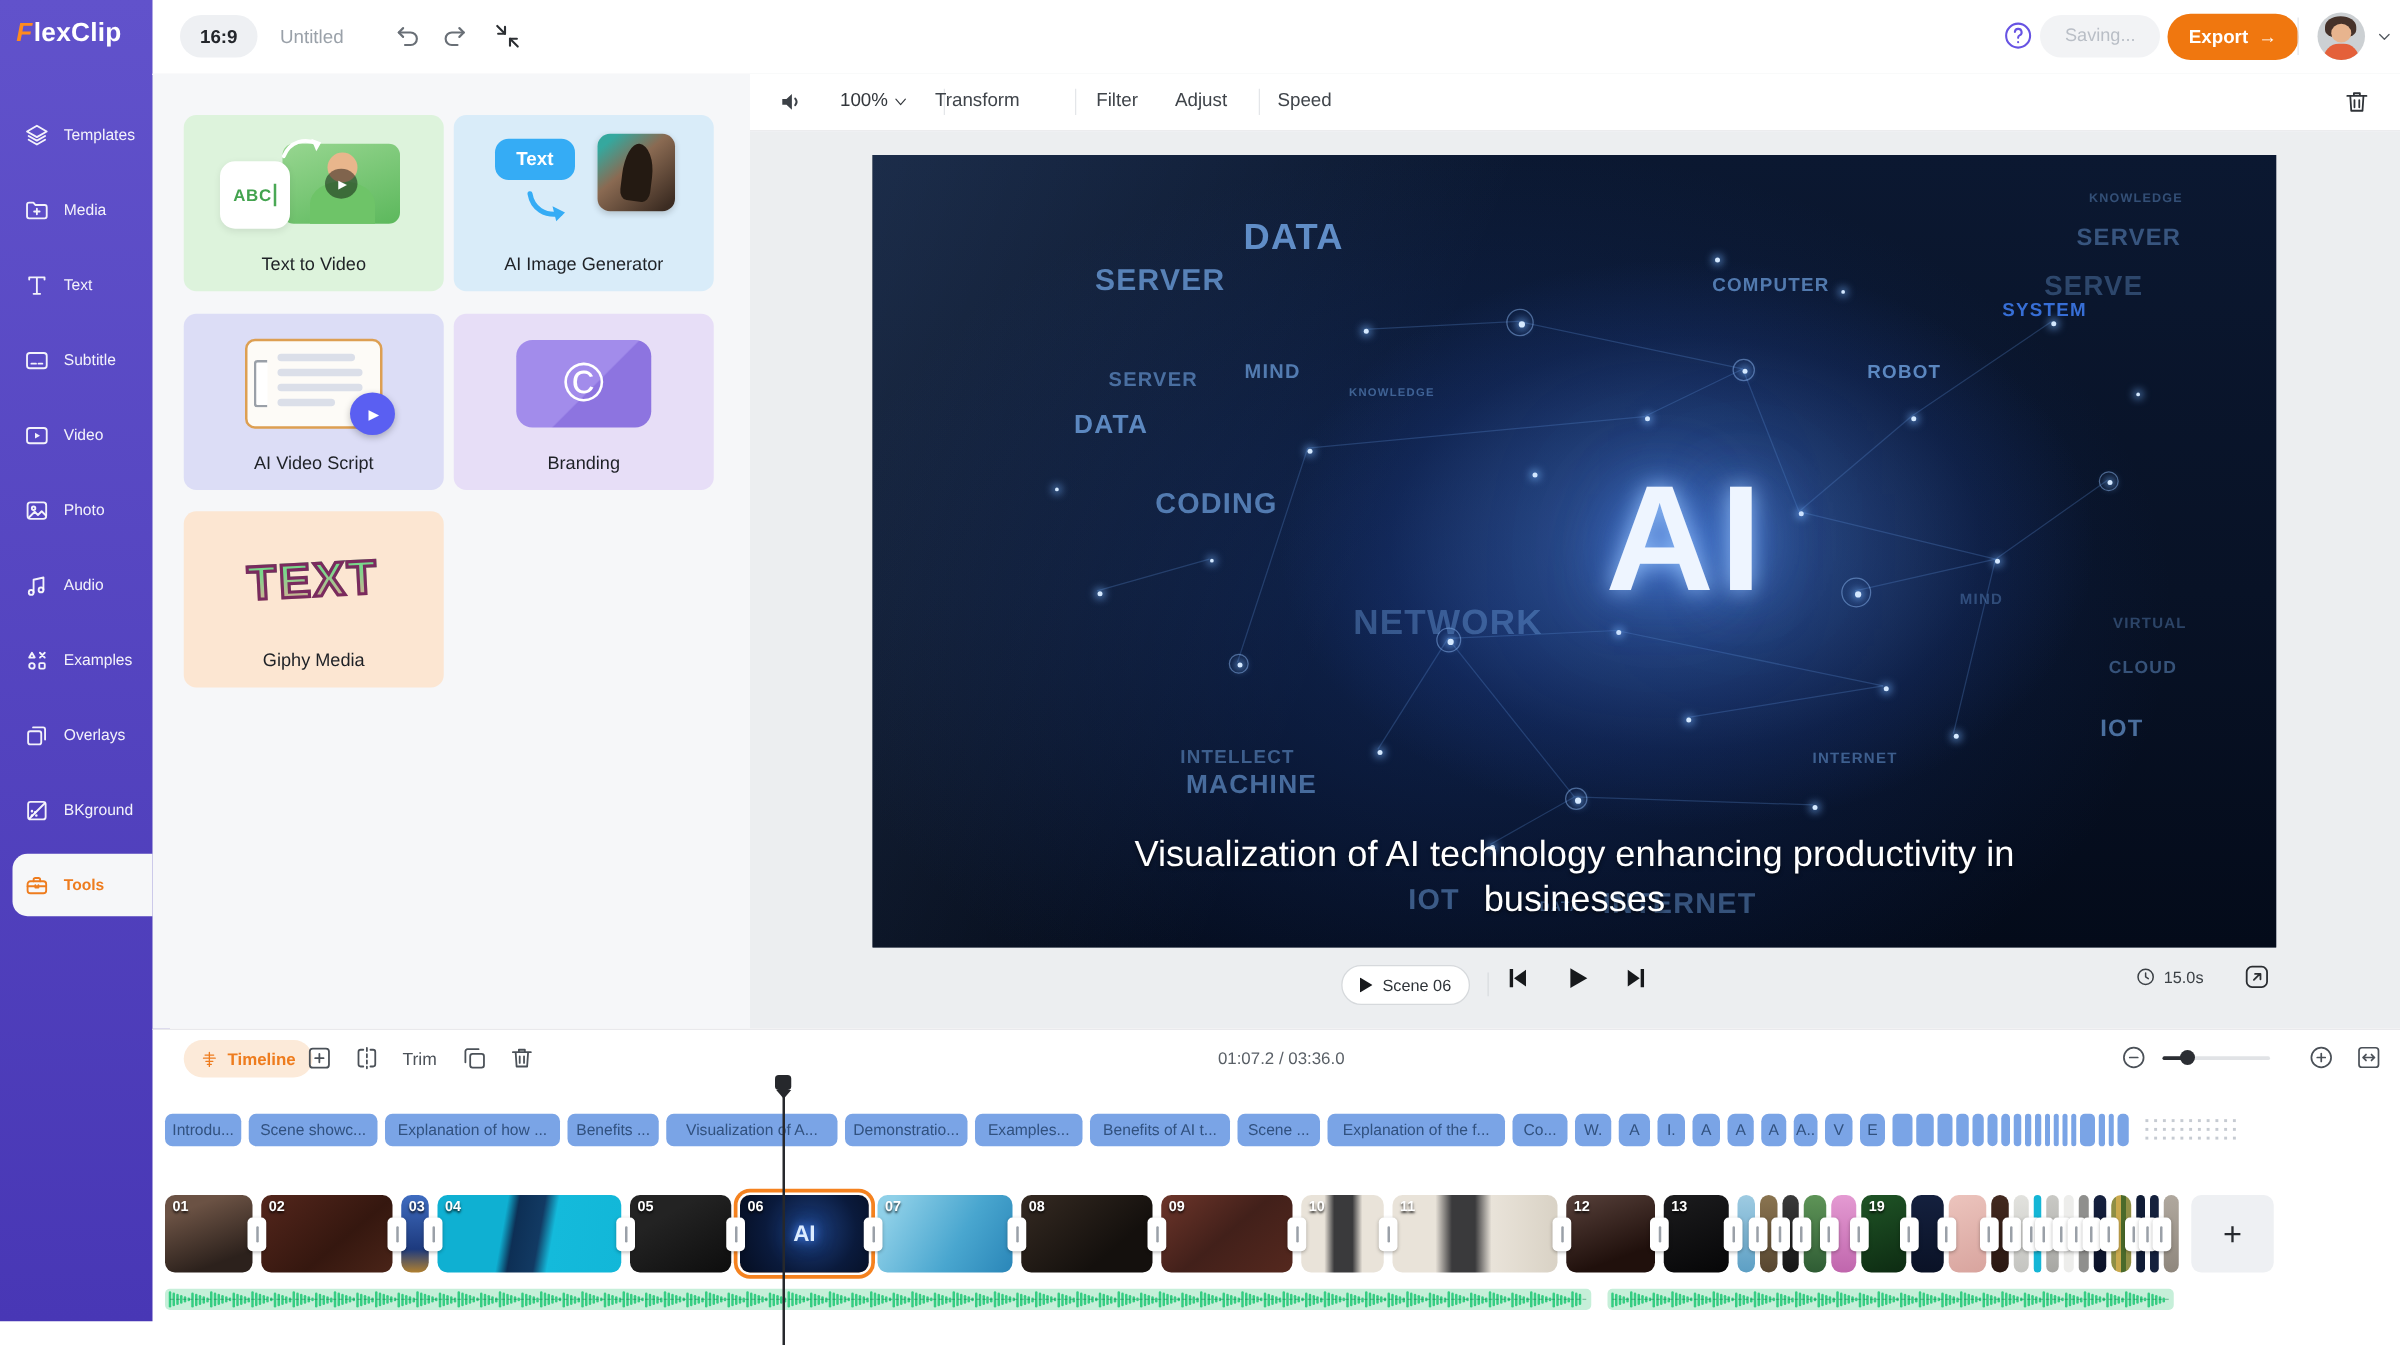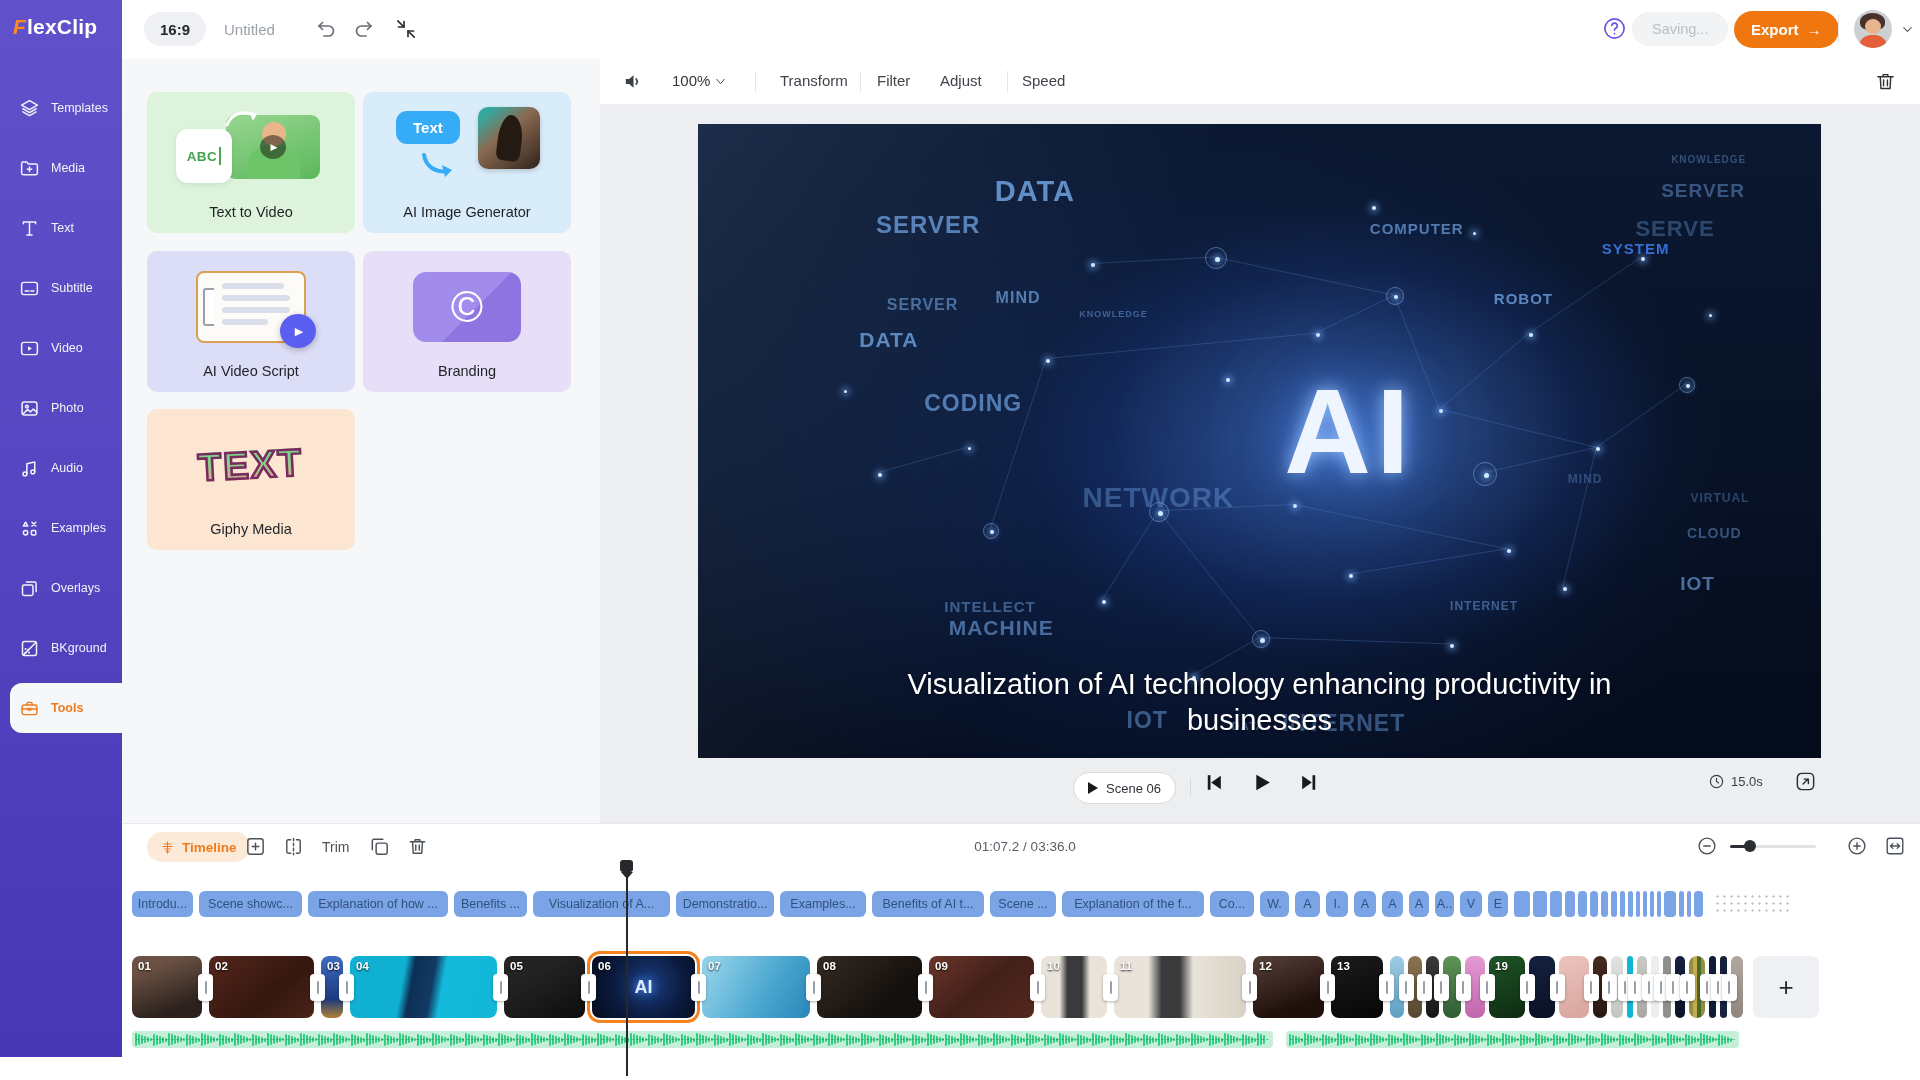--- a/index.html
+++ b/index.html
@@ -372,21 +372,21 @@
             <path d="M14.8 9.3a4.2 4.2 0 0 1 0 5.4"></path>
           </svg>
         </div>
       <div class="pt-zoom">
         <span>100%</span>
         <svg class="ic" viewBox="0 0 24 24">
             <path d="m5 8 7 8 7-8"></path>
           </svg>
         </div>
       <div class="pt-div" style="left:155px"></div>
-      <div class="pmenu" style="left:180px">Transform</div>
+      <div class="pmenu" style="left:148px">Transform</div>
       <div class="pt-div" style="left:260px"></div>
       <div class="pmenu" style="left:277px">Filter</div>
       <div class="pmenu" style="left:340px">Adjust</div>
       <div class="pt-div" style="left:407px"></div>
       <div class="pmenu" style="left:422px">Speed</div>
       <div class="pt-ic" style="left:1274px;color:#2f3338">
         <svg class="ic" viewBox="0 0 24 24" style="stroke-width:1.5">
             <path d="M4 7h16M9.5 7V4.8h5V7M6.5 7l.8 12.4h9.4L17.5 7M10 10.5v6M14 10.5v6"></path>
           </svg>
         </div>

